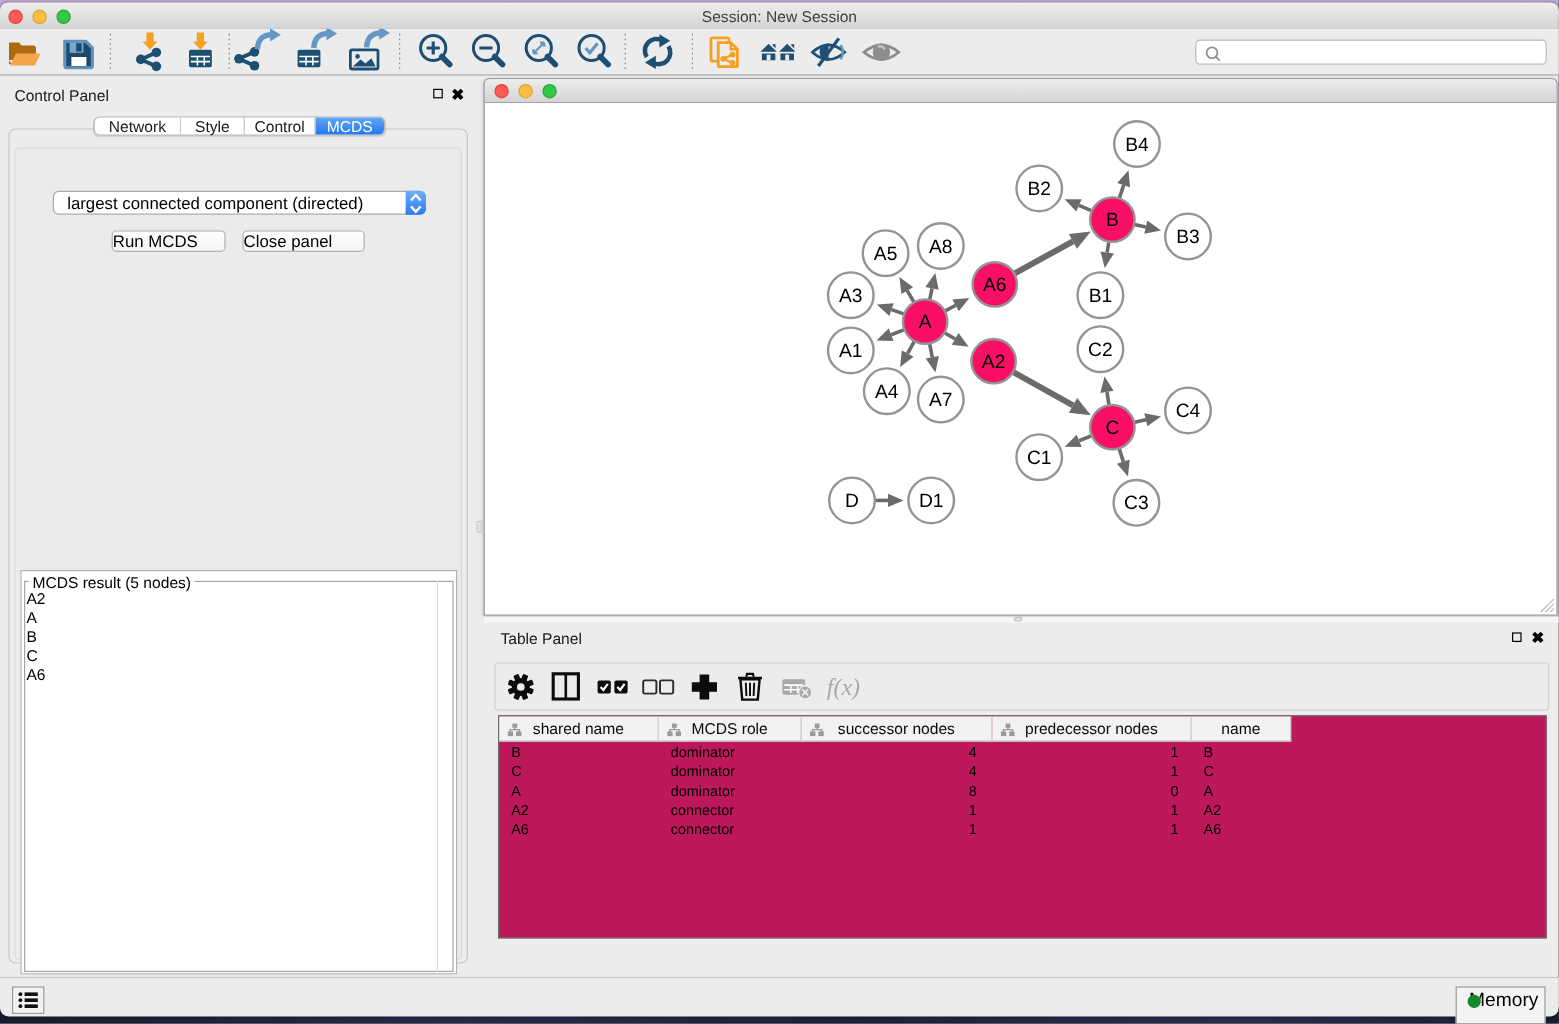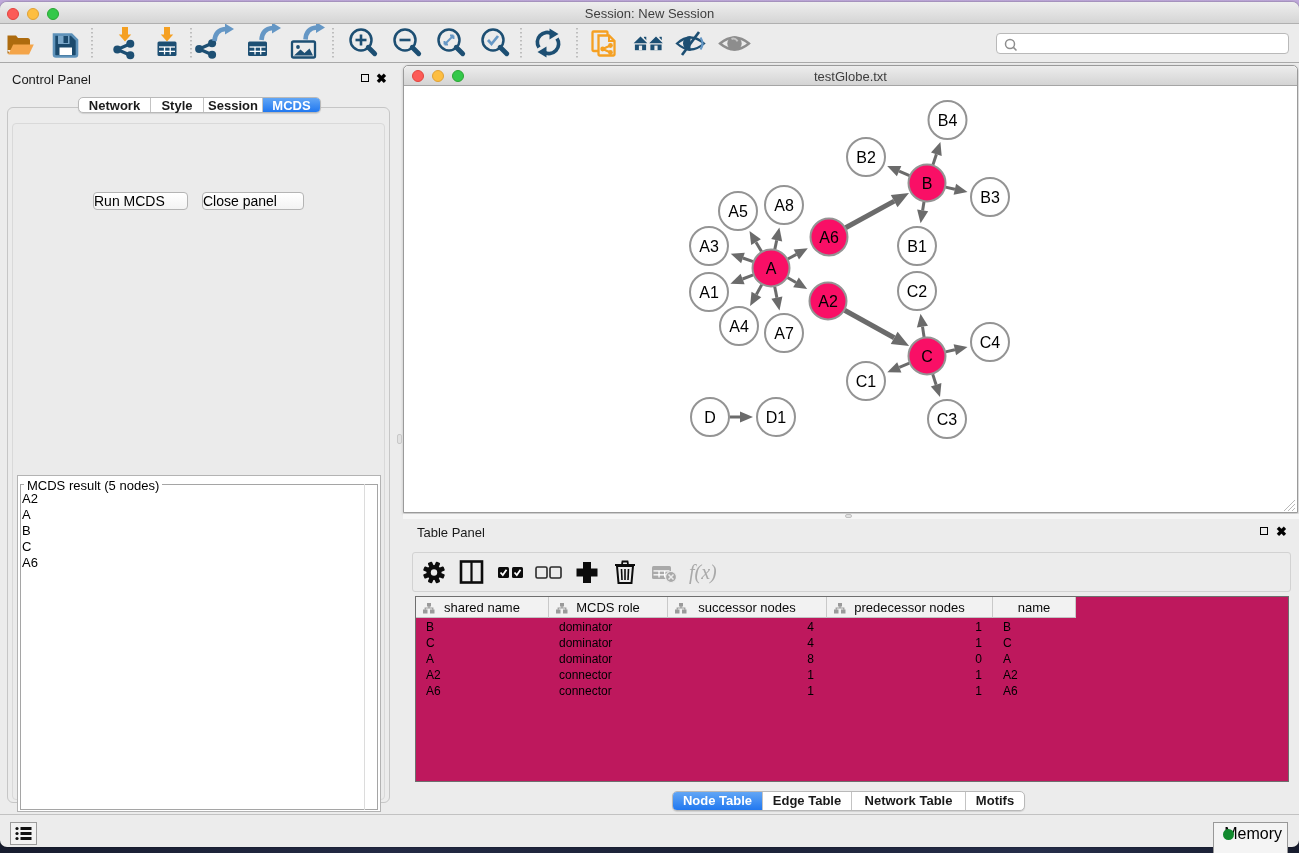--- a/index.html
+++ b/index.html
@@ -15,21 +15,21 @@
 #title-text{position:absolute;top:4px;width:100%;text-align:center;font-size:13px;color:#3e3e3e}
 #toolbar{position:absolute;left:0;top:22px;width:1299px;height:39px;background:#ececec;border-bottom:1px solid #a9a9a9}
 #searchbox{position:absolute;left:996px;top:9px;width:293px;height:21px;background:#fff;border:1px solid #b9b9b9;border-radius:4px}
 #searchbox svg{position:absolute;left:6px;top:3px}
 .panelhdr{font-size:13px;color:#1a1a1a}
 #ctrl-hdr{position:absolute;left:12px;top:70px}
 #tbl-hdr{position:absolute;left:417px;top:523px}
 #ctrlbox{position:absolute;left:7px;top:105px;width:383px;height:696px;background:#ececec;border:1px solid #c6c6c6;border-radius:6px}
 #ctrlbox2{position:absolute;left:4px;top:15px;width:373px;height:677px;background:#ebebeb;border:1px solid #d9d9d9;border-radius:4px}
 .segctl{position:absolute;display:flex;background:#fff;border:1px solid #b9b9b9;border-radius:5px;box-shadow:0 1px 1px rgba(0,0,0,.12)}
-.segctl .seg{font-size:13px;font-weight:700;color:#1a1a1a;text-align:center;line-height:15px;border-right:1px solid #c3c3c3}
+.segctl .seg{font-size:13px;font-weight:400;color:#1a1a1a;text-align:center;line-height:15px;border-right:1px solid #c3c3c3}
 .segctl .seg:last-child{border-right:none;border-radius:0 4px 4px 0}
 .segctl .seg:first-child{border-radius:4px 0 0 4px}
 .segctl .on{background:linear-gradient(#62a6f5,#2178f0);color:#fff}
 #tabs-top{left:78px;top:95px;height:16px}
 #tabs-top .seg{line-height:15px}
 #tabs-bot{left:672px;top:789px;height:20px}
 #tabs-bot .seg{line-height:18px;font-weight:700}
 #optlabel{position:absolute;left:8px;top:134px;width:383px;text-align:center;font-size:14px;color:#111}
 #dropdown{position:absolute;left:44px;top:157px;width:311px;height:20px;background:#fff;border:1px solid #ababab;border-radius:5px;font-size:14px;color:#000;line-height:19px;padding-left:11px}
 #dd-step{position:absolute;right:-1px;top:-1px;width:17px;height:20px;border-radius:0 5px 5px 0;background:linear-gradient(#6cb0f8,#2c7bf1)}
@@ -167,38 +167,43 @@
     </div>
 <div id="ctrl-hdr" class="panelhdr">Control Panel</div>
 <div class="abs" style="left:361px;top:72px;width:8px;height:8px;border:1.5px solid #000"></div>
 <div class="abs" style="left:376px;top:69px;font-size:13px;font-weight:700">✖</div>
 <div id="ctrlbox">
       <div id="ctrlbox2"></div>
     </div>
 <div class="segctl" id="tabs-top">
       <div class="seg" style="width:72px">Network</div>
       <div class="seg" style="width:53px">Style</div>
-      <div class="seg" style="width:59px">Session</div>
+      <div class="seg" style="width:59px">Control</div>
       <div class="seg on" style="width:57px">MCDS</div>
     </div>
+<div id="dropdown">largest connected component (directed)<div id="dd-step">
+        <svg width="17" height="21" style="position:absolute;left:0;top:0">
+          <path d="M 4.5 8 L 8.5 3.5 L 12.5 8" stroke="#fff" stroke-width="2" fill="none"></path>
+          <path d="M 4.5 13 L 8.5 17.5 L 12.5 13" stroke="#fff" stroke-width="2" fill="none"></path>
+        </svg>
+      </div></div>
 <div class="btn" style="left:93px;top:190px;width:95px">Run MCDS</div>
 <div class="btn" style="left:202px;top:190px;width:102px">Close panel</div>
 <div id="resultbox">
       <div id="fieldset">
         <div id="fieldlabel">MCDS result (5 nodes)</div>
       </div>
       <div id="scrollline"></div>
       <div id="resultlist">A2<br>A<br>B<br>C<br>A6</div>
     </div>
 <div id="netwin">
 <div id="nettitle">
         <div class="tl t1"></div>
         <div class="tl t2"></div>
         <div class="tl t3"></div>
-        <div class="tt">testGlobe.txt</div>
       </div>
 <div style="position:absolute;left:0;top:20px;width:893px;height:425px;overflow:hidden">
         <svg width="894" height="426" style="position:absolute;left:0;top:0" font-family="Liberation Sans, sans-serif">
           <line x1="349.3" y1="188.9" x2="338.6" y2="193.0" stroke="#6b6b6b" stroke-width="3.0"></line>
           <polygon points="336.6,187.8 340.6,198.2 326.4,197.7" fill="#6b6b6b"></polygon>
           <line x1="349.1" y1="175.6" x2="338.9" y2="172.0" stroke="#6b6b6b" stroke-width="3.0"></line>
           <polygon points="340.8,166.8 337.1,177.3 326.7,167.7" fill="#6b6b6b"></polygon>
           <line x1="357.8" y1="198.6" x2="352.4" y2="208.5" stroke="#6b6b6b" stroke-width="3.0"></line>
           <polygon points="347.5,205.8 357.3,211.2 346.1,219.9" fill="#6b6b6b"></polygon>
           <line x1="357.5" y1="165.6" x2="352.0" y2="156.2" stroke="#6b6b6b" stroke-width="3.0"></line>
@@ -387,26 +392,20 @@
       <div class="trow" style="left:143px;top:70px">connector</div>
       <div class="trow" style="left:253px;top:70px;width:145px;text-align:right">1</div>
       <div class="trow" style="left:412px;top:70px;width:154px;text-align:right">1</div>
       <div class="trow" style="left:587px;top:70px">A2</div>
       <div class="trow" style="left:10px;top:86px">A6</div>
       <div class="trow" style="left:143px;top:86px">connector</div>
       <div class="trow" style="left:253px;top:86px;width:145px;text-align:right">1</div>
       <div class="trow" style="left:412px;top:86px;width:154px;text-align:right">1</div>
       <div class="trow" style="left:587px;top:86px">A6</div>
 </div>
-<div class="segctl" id="tabs-bot">
-      <div class="seg on" style="width:90px">Node Table</div>
-      <div class="seg" style="width:89px">Edge Table</div>
-      <div class="seg" style="width:114px">Network Table</div>
-      <div class="seg" style="width:58px">Motifs</div>
-    </div>
 <div id="statusbar">
 <div id="listbtn"><svg width="25" height="21">
           <g fill="#111">
             <circle cx="6" cy="5.5" r="1.6"></circle>
             <circle cx="6" cy="10.5" r="1.6"></circle>
             <circle cx="6" cy="15.5" r="1.6"></circle>
             <rect x="9.5" y="4" width="11" height="3"></rect>
             <rect x="9.5" y="9" width="11" height="3"></rect>
             <rect x="9.5" y="14" width="11" height="3"></rect>
           </g>

